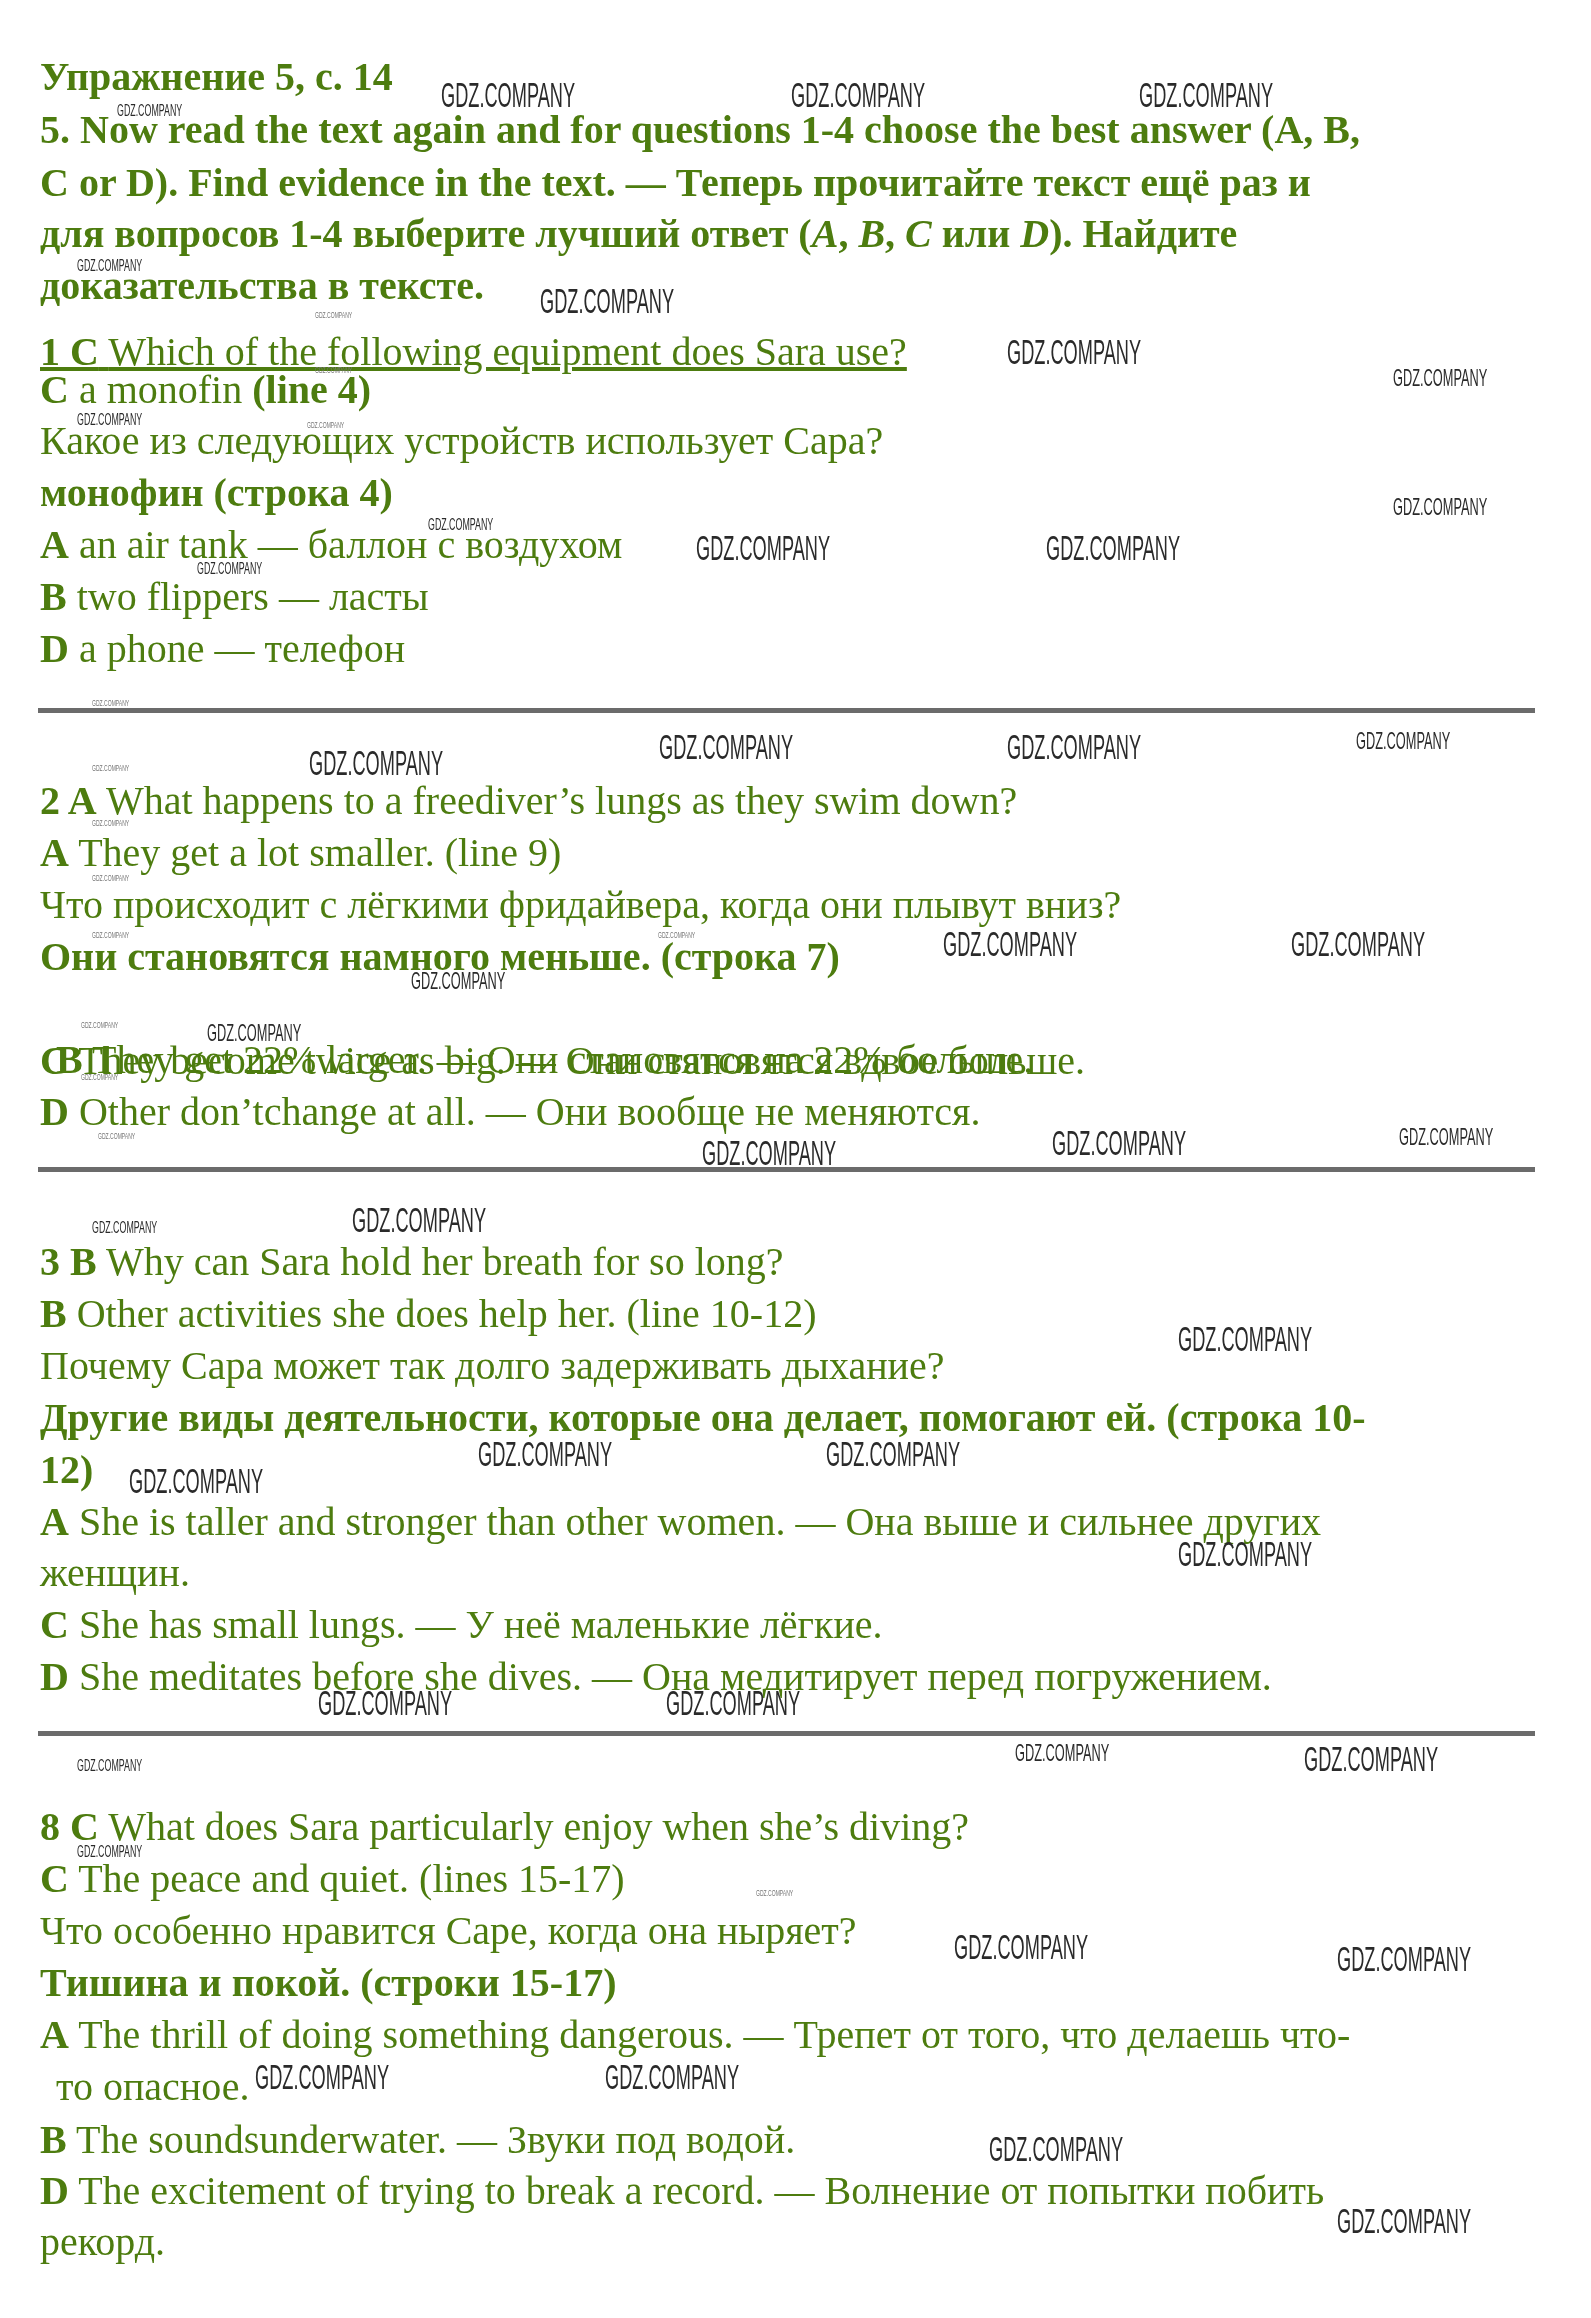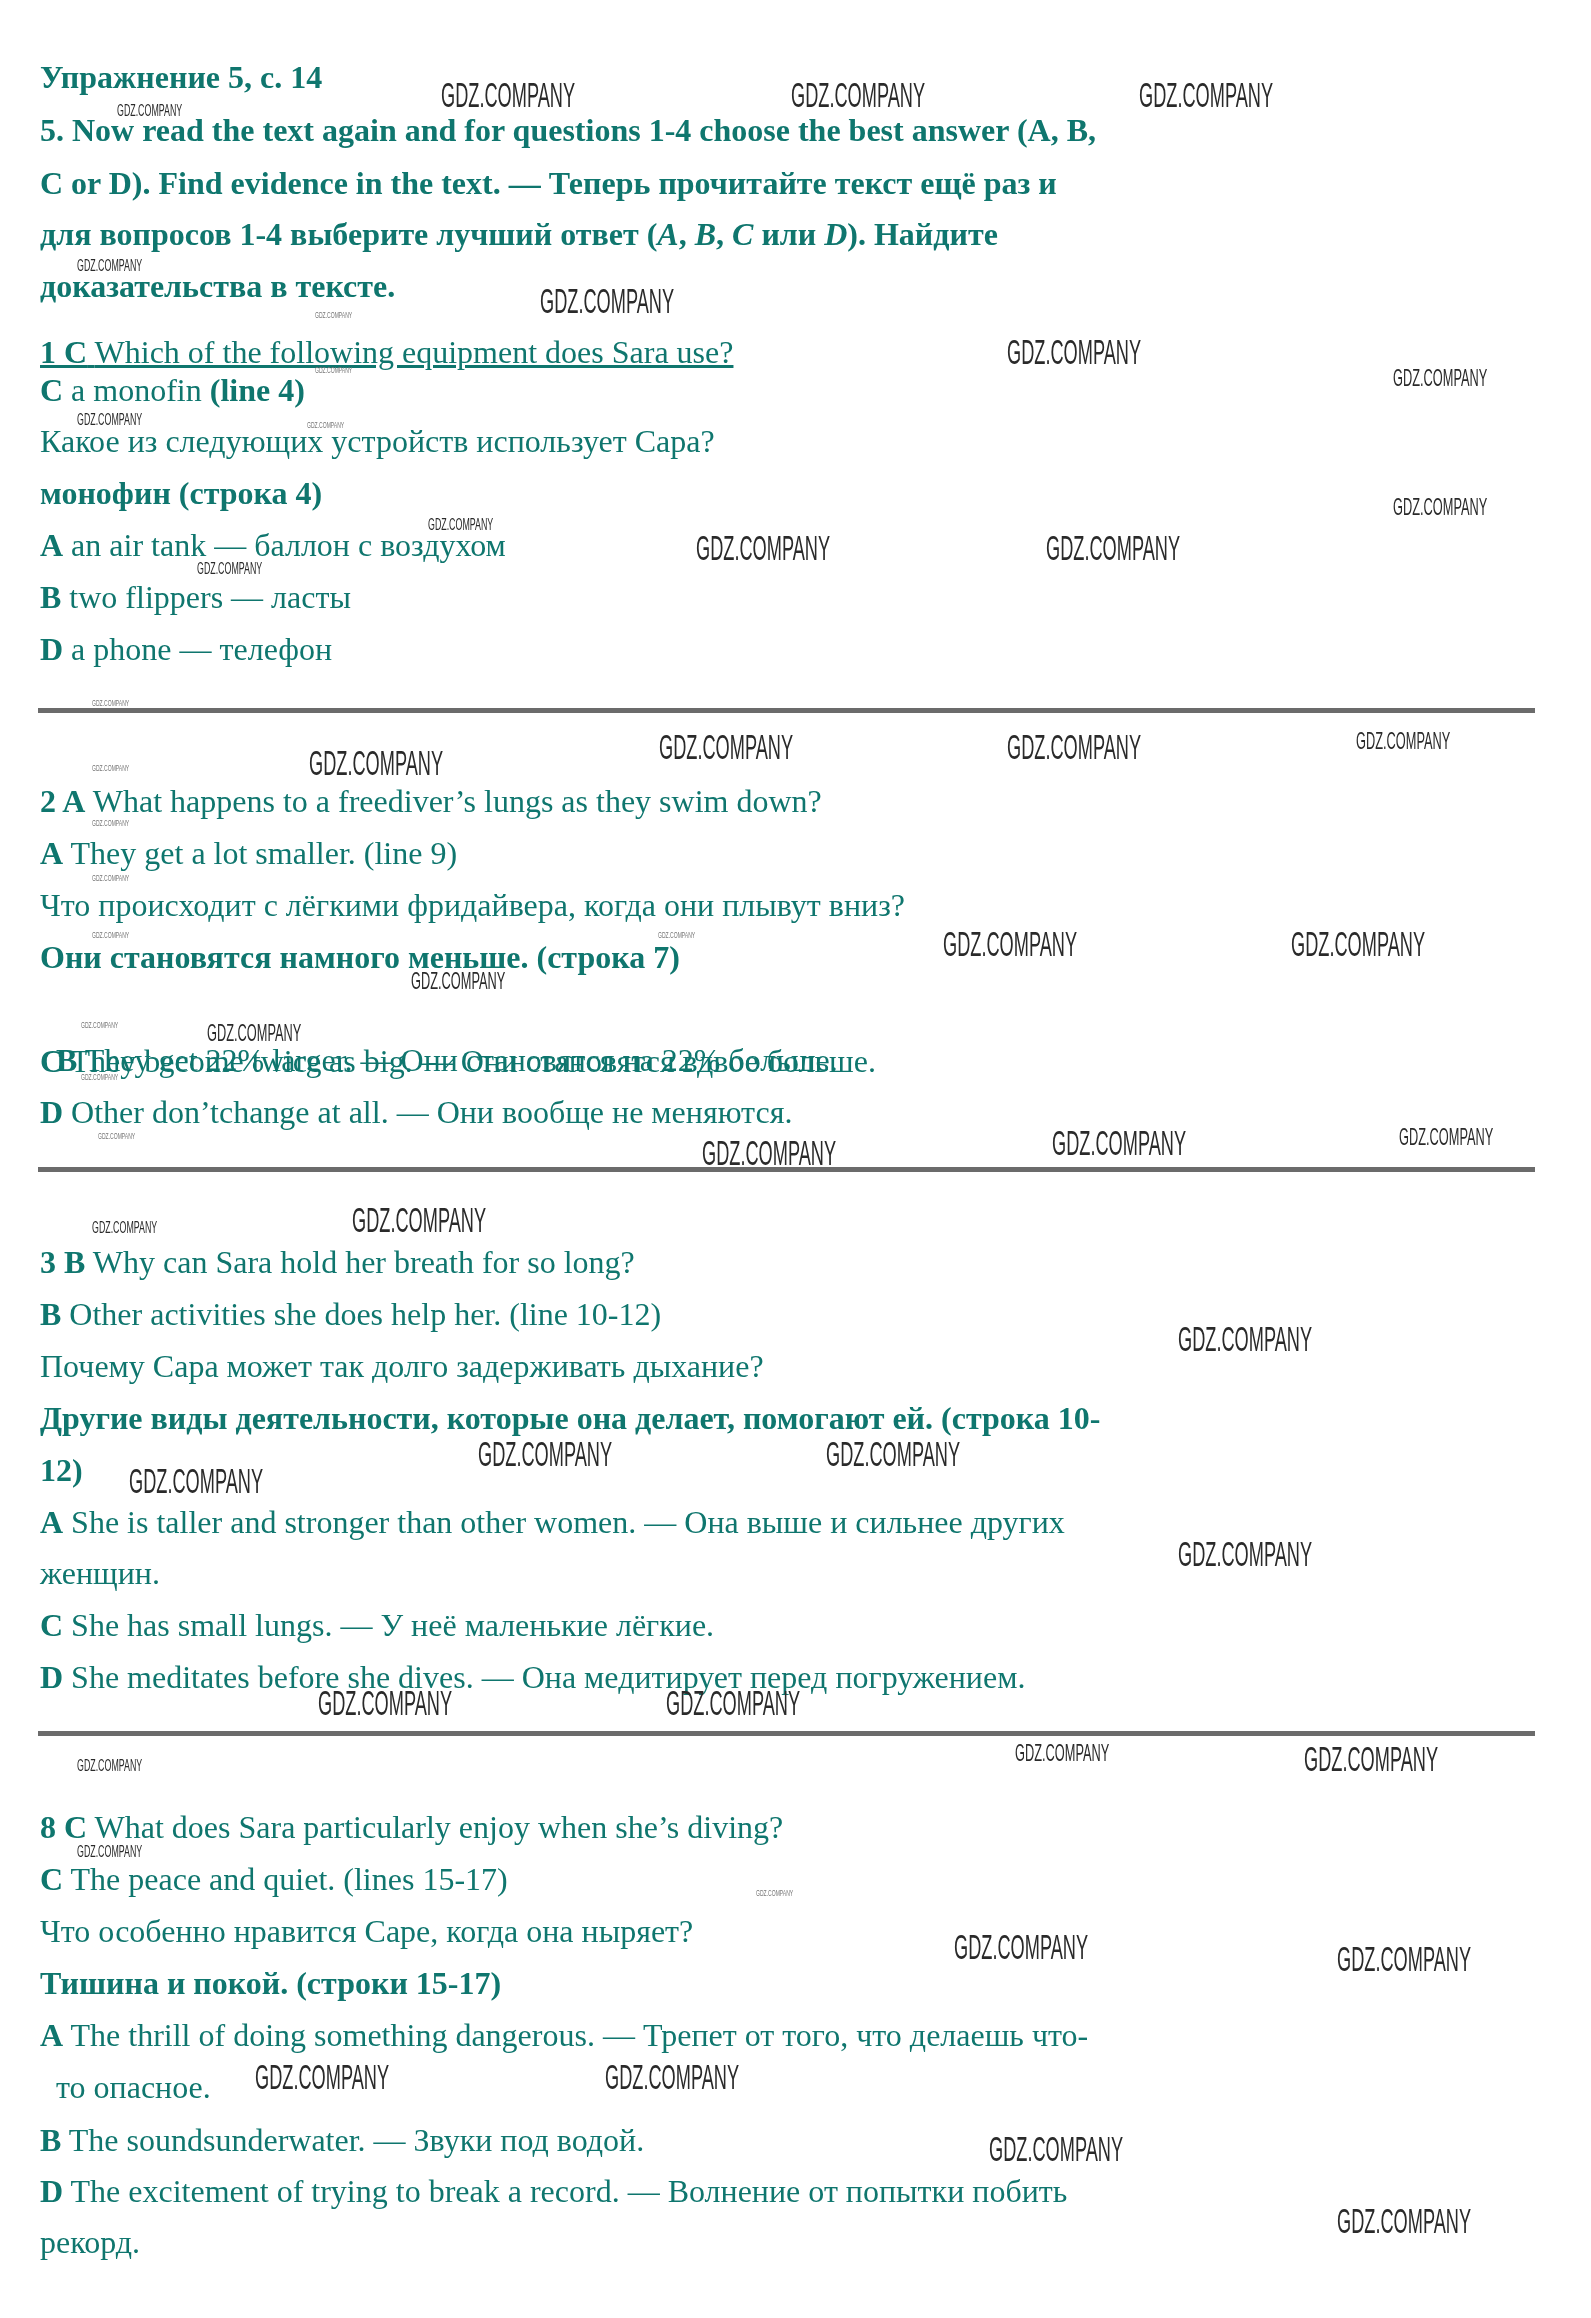--- a/index.html
+++ b/index.html
@@ -1,21 +1,21 @@
 <!DOCTYPE html>
 <html style="font-size:12.3px"><head>
 <meta charset="utf-8">
 <style>
   html, body { margin: 0; padding: 0; background: #ffffff; }
   body { width: 1592px; height: 2319px; position: relative; overflow: hidden; }
   .page { position: absolute; left: 0; top: 0; width: 1592px; height: 2319px; background: #fff; }
   .line {
     position: absolute; left: 40px;
     font-family: "Liberation Serif", "DejaVu Serif", serif;
-    font-size: 32px; line-height: 46px; color: #0f766e;
+    font-size: 40px; line-height: 46px; color: #4d7c0f;
     white-space: nowrap;
     transform-origin: left top;
   }
   .b { font-weight: bold; }
   .i { font-style: italic; }
   .sep {
     position: absolute; left: 38px; width: 1497px; height: 4.6px;
     background: #6b6b6b;
   }
   .wm {

